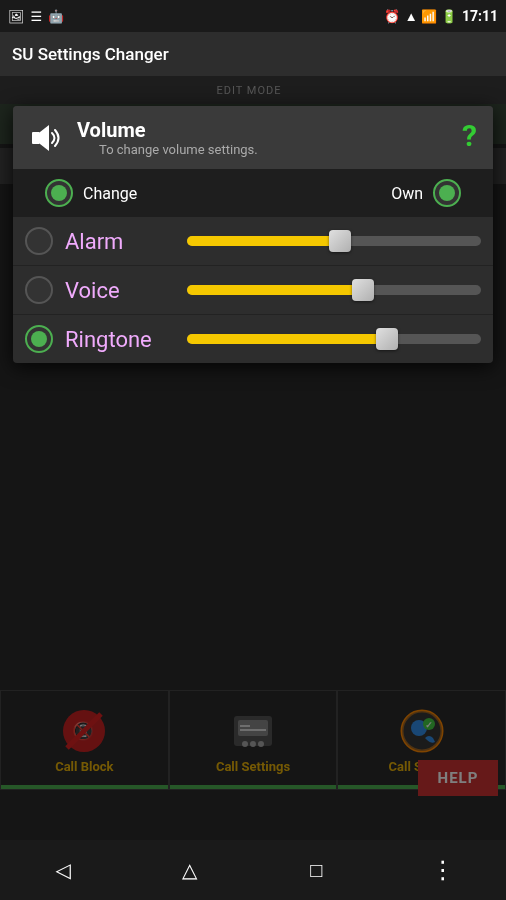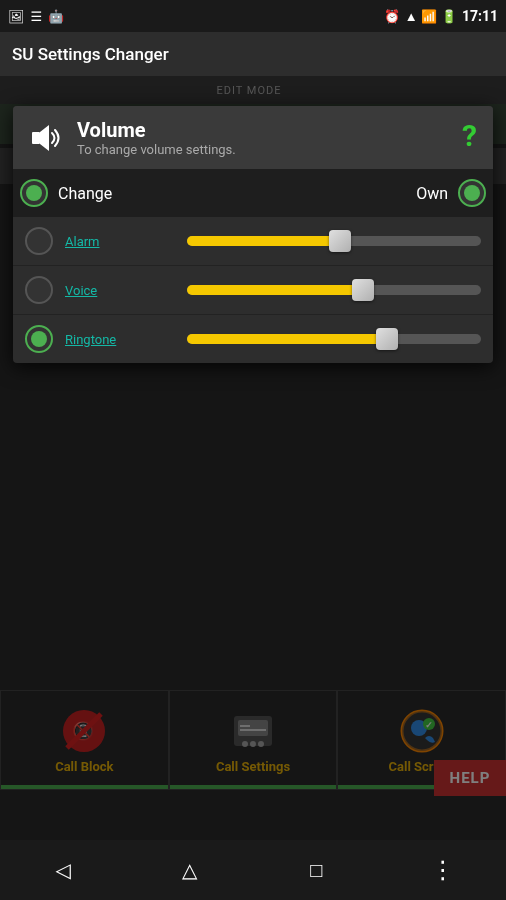--- a/index.html
+++ b/index.html
@@ -122,22 +122,22 @@
       height: 48px;
       display: flex;
       align-items: center;
       justify-content: center;
     }
 
     
     .help-button {
       position: absolute;
       bottom: 104px;
-      right: 0;
-      width: 72px;
+      right: 8px;
+      width: 80px;
       height: 36px;
       background: #cc3333;
       display: flex;
       align-items: center;
       justify-content: center;
       color: white;
       font-size: 15px;
       font-weight: bold;
       letter-spacing: 1px;
     }
@@ -208,34 +208,35 @@
     }
     .dialog-title-block {}
     .dialog-title {
       color: white;
       font-size: 20px;
       font-weight: bold;
     }
     .dialog-subtitle {
       color: #aaa;
       font-size: 13px;
+      margin-left: 22px;
     }
     .help-question {
       color: #33cc33;
       font-size: 30px;
       font-weight: bold;
     }
 
     
     .change-own-row {
       background: #1e1e1e;
       display: flex;
       align-items: center;
       justify-content: space-between;
-      padding: 10px 7px;
+      padding: 10px 32px;
     }
     .change-own-left {
       display: flex;
       align-items: center;
       gap: 10px;
     }
     .change-own-right {
       display: flex;
       align-items: center;
       gap: 10px;
@@ -275,25 +276,24 @@
       display: flex;
       align-items: center;
       padding: 10px 12px;
       border-bottom: 1px solid #222;
       gap: 12px;
     }
     .slider-row:last-child {
       border-bottom: none;
     }
     .slider-label {
-      color: #14b8a6;
-      font-size: 13px;
+      color: #f0abfc;
+      font-size: 22px;
       width: 110px;
       flex-shrink: 0;
-      text-decoration: underline;
     }
 
     
     .slider-track {
       flex: 1;
       height: 18px;
       position: relative;
       display: flex;
       align-items: center;
     }

